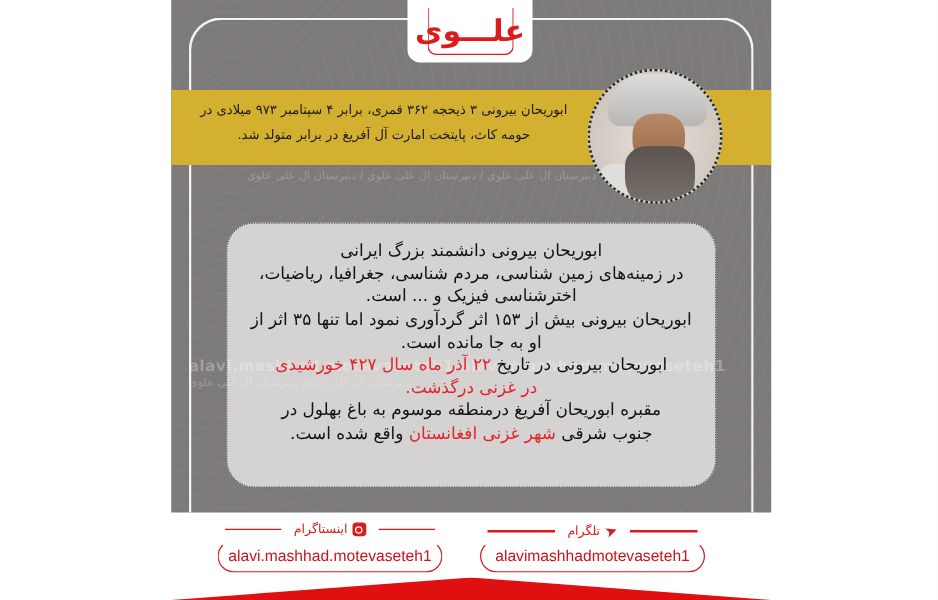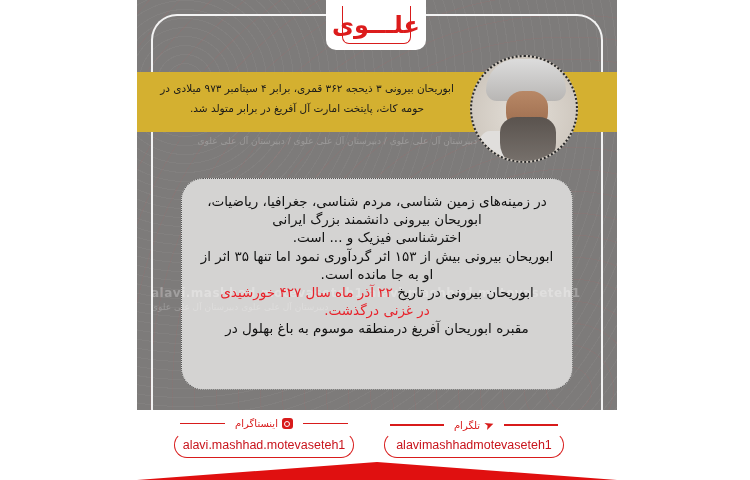--- a/index.html
+++ b/index.html
@@ -135,28 +135,29 @@
     <div class="robe"></div>
     <div class="face"></div>
     <div class="beard"></div>
   </div>
 
   <div class="content-card"></div>
   <div class="watermark-url">alavi.mashhad.motevaseteh1   alavi.mashhad.motevaseteh1</div>
   <div class="watermark-2">دبیرستان آل علی علوی                                   دبیرستان آل علی علوی</div>
 
   <div class="content-text">
+    <p>ابوریحان بیرونی دانشمند بزرگ ایرانی</p>
     <p>در زمینه‌های زمین شناسی، مردم شناسی، جغرافیا، ریاضیات،</p>
-    <p>ابوریحان بیرونی دانشمند بزرگ ایرانی</p>
     <p>اخترشناسی فیزیک و ... است.</p>
     <p>ابوریحان بیرونی بیش از ۱۵۳ اثر گردآوری نمود اما تنها ۳۵ اثر از</p>
     <p>او به جا مانده است.</p>
     <p><span>ابوریحان بیرونی در تاریخ </span><span class="red">۲۲ آذر ماه سال ۴۲۷ خورشیدی</span></p>
     <p class="red">در غزنی درگذشت.</p>
     <p class="justify">مقبره ابوریحان آفریغ درمنطقه موسوم به باغ بهلول در</p>
+    <p><span>جنوب شرقی </span><span class="red">شهر غزنی افغانستان</span><span> واقع شده است.</span></p>
   </div>
 </div>
 
 <div class="footer">
   <div class="social" style="left:174px;">
     <div class="social-label">
       <span class="line"></span>
       <span class="icon-insta"></span>
       <span>اینستاگرام</span>
       <span class="line"></span>

